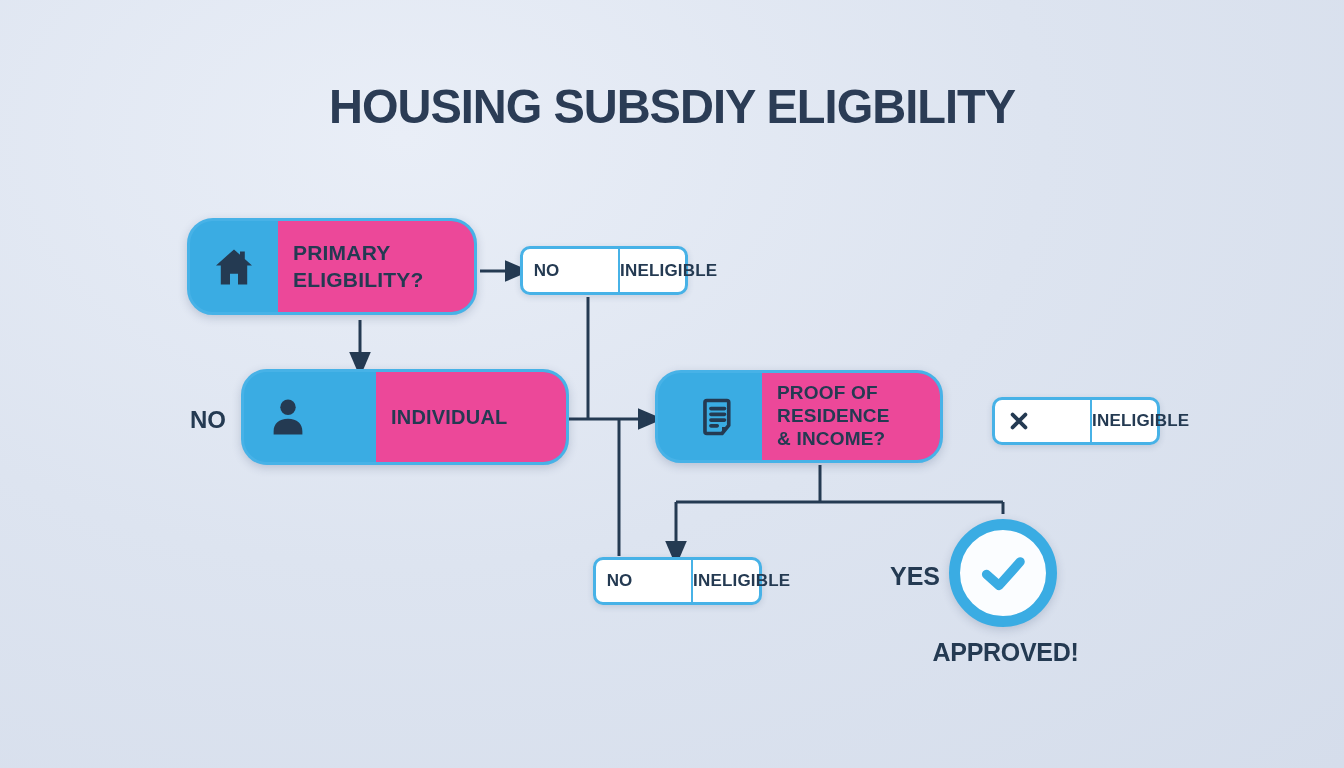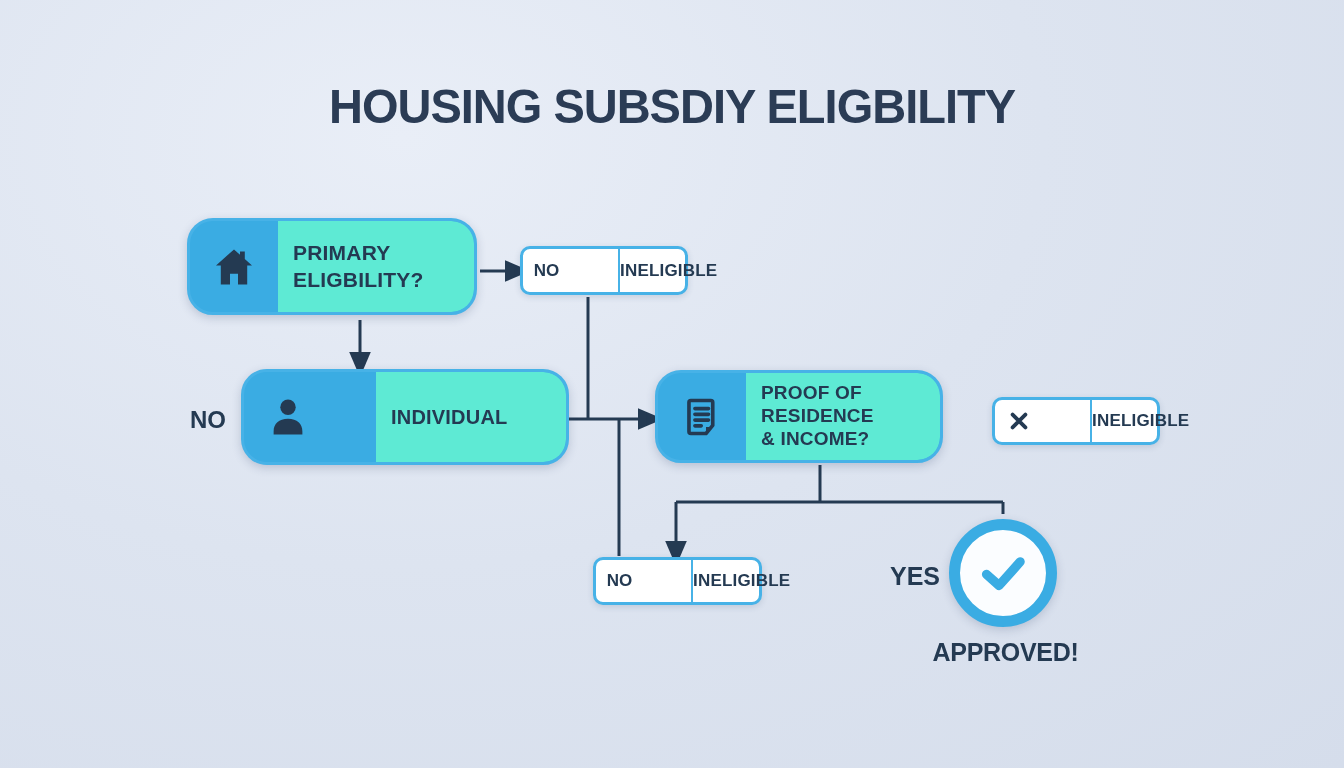--- a/index.html
+++ b/index.html
@@ -31,30 +31,30 @@
   
   .qbox{
     position:absolute;display:flex;
     background:var(--accent);
     border:3px solid var(--border);
     border-radius:26px;overflow:hidden;
     box-shadow:0 3px 10px rgba(44,66,104,.22);
   }
   .icon-cell{width:88px;flex:none;display:flex;align-items:center;justify-content:center;}
   .text-cell{
-    flex:1;background:#5eead4;
+    flex:1;background:#ec4899;
     display:flex;flex-direction:column;justify-content:center;
     padding:0 8px 0 15px;border-radius:0 22px 22px 0;
   }
   .text-cell span{font-weight:bold;color:var(--navy);line-height:1.24;letter-spacing:.2px;}
   #node-primary{left:187px;top:218px;width:290px;height:97px;}
   #node-primary .text-cell span{font-size:21px;}
   #node-income{left:241px;top:369px;width:328px;height:96px;gap:44px;}
   #node-income .text-cell span{font-size:20px;}
-  #node-proof{left:655px;top:370px;width:288px;height:93px;}
+  #node-proof{left:655px;top:370px;width:288px;height:93px;padding-left:16px;}
   #node-proof .text-cell span{font-size:19px;line-height:1.2;}
   
   .sbox{
     position:absolute;display:flex;align-items:stretch;
     background:#ffffff;border:3px solid var(--border);border-radius:10px;
     box-shadow:0 2px 6px rgba(44,66,104,.16);
   }
   .sbox .tag{
     width:47px;flex:none;display:flex;align-items:center;justify-content:center;
     font-weight:bold;color:var(--navy);font-size:17px;

